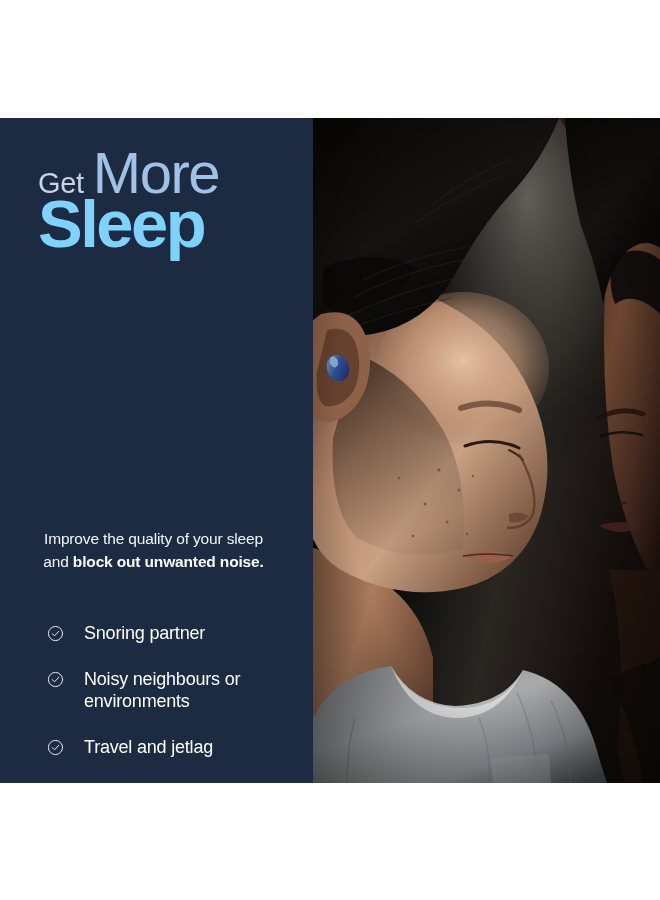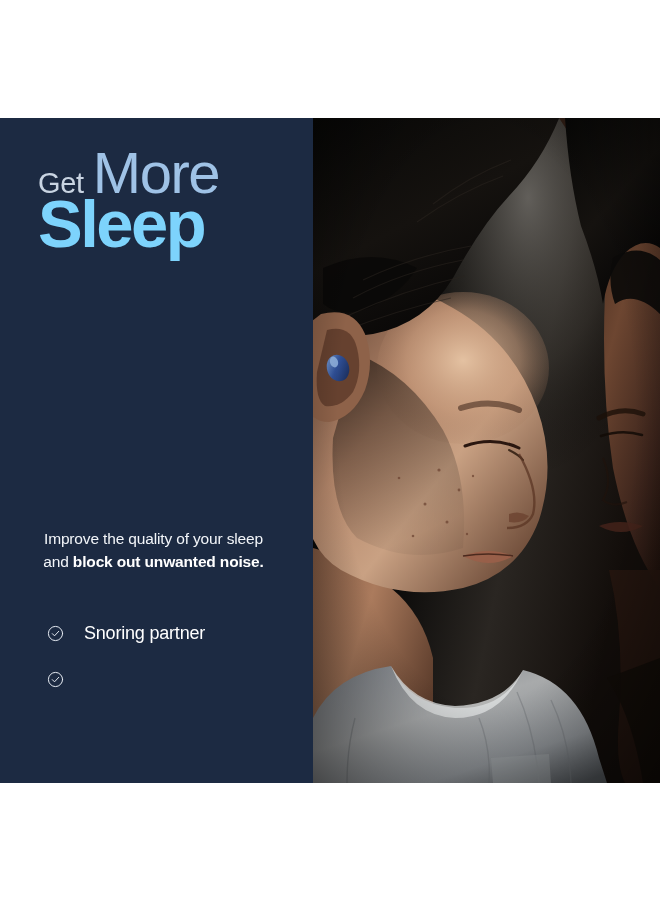--- a/index.html
+++ b/index.html
@@ -161,28 +161,38 @@
         <li class="bullet">
           <span class="check-icon">
             <svg viewBox="0 0 24 24" width="17" height="17" fill="none" stroke="#e8edf4" stroke-width="1.4" stroke-linecap="round" stroke-linejoin="round">
               <circle cx="12" cy="12" r="10"></circle>
               <polyline points="7.5,12.2 10.6,15.3 16.6,8.9"></polyline>
             </svg>
           </span>
           <span class="bullet-label">Snoring partner</span>
         </li>
 
-
         <li class="bullet">
           <span class="check-icon">
             <svg viewBox="0 0 24 24" width="17" height="17" fill="none" stroke="#e8edf4" stroke-width="1.4" stroke-linecap="round" stroke-linejoin="round">
               <circle cx="12" cy="12" r="10"></circle>
               <polyline points="7.5,12.2 10.6,15.3 16.6,8.9"></polyline>
             </svg>
           </span>
+          <span class="bullet-label">Noisy neighbours or environments</span>
+        </li>
+
+        <li class="bullet">
+          <span class="check-icon">
+            <svg viewBox="0 0 24 24" width="17" height="17" fill="none" stroke="#e8edf4" stroke-width="1.4" stroke-linecap="round" stroke-linejoin="round">
+              <circle cx="12" cy="12" r="10"></circle>
+              <polyline points="7.5,12.2 10.6,15.3 16.6,8.9"></polyline>
+            </svg>
+          </span>
+          <span class="bullet-label">Travel and jetlag</span>
         </li>
 
       </ul>
     </div>
 
     <div class="photo">
       <svg viewBox="0 0 347 665" preserveAspectRatio="xMidYMid slice">
         <defs>
 
           <linearGradient id="bgGrad" x1="0" y1="0" x2="1" y2="0.4">

